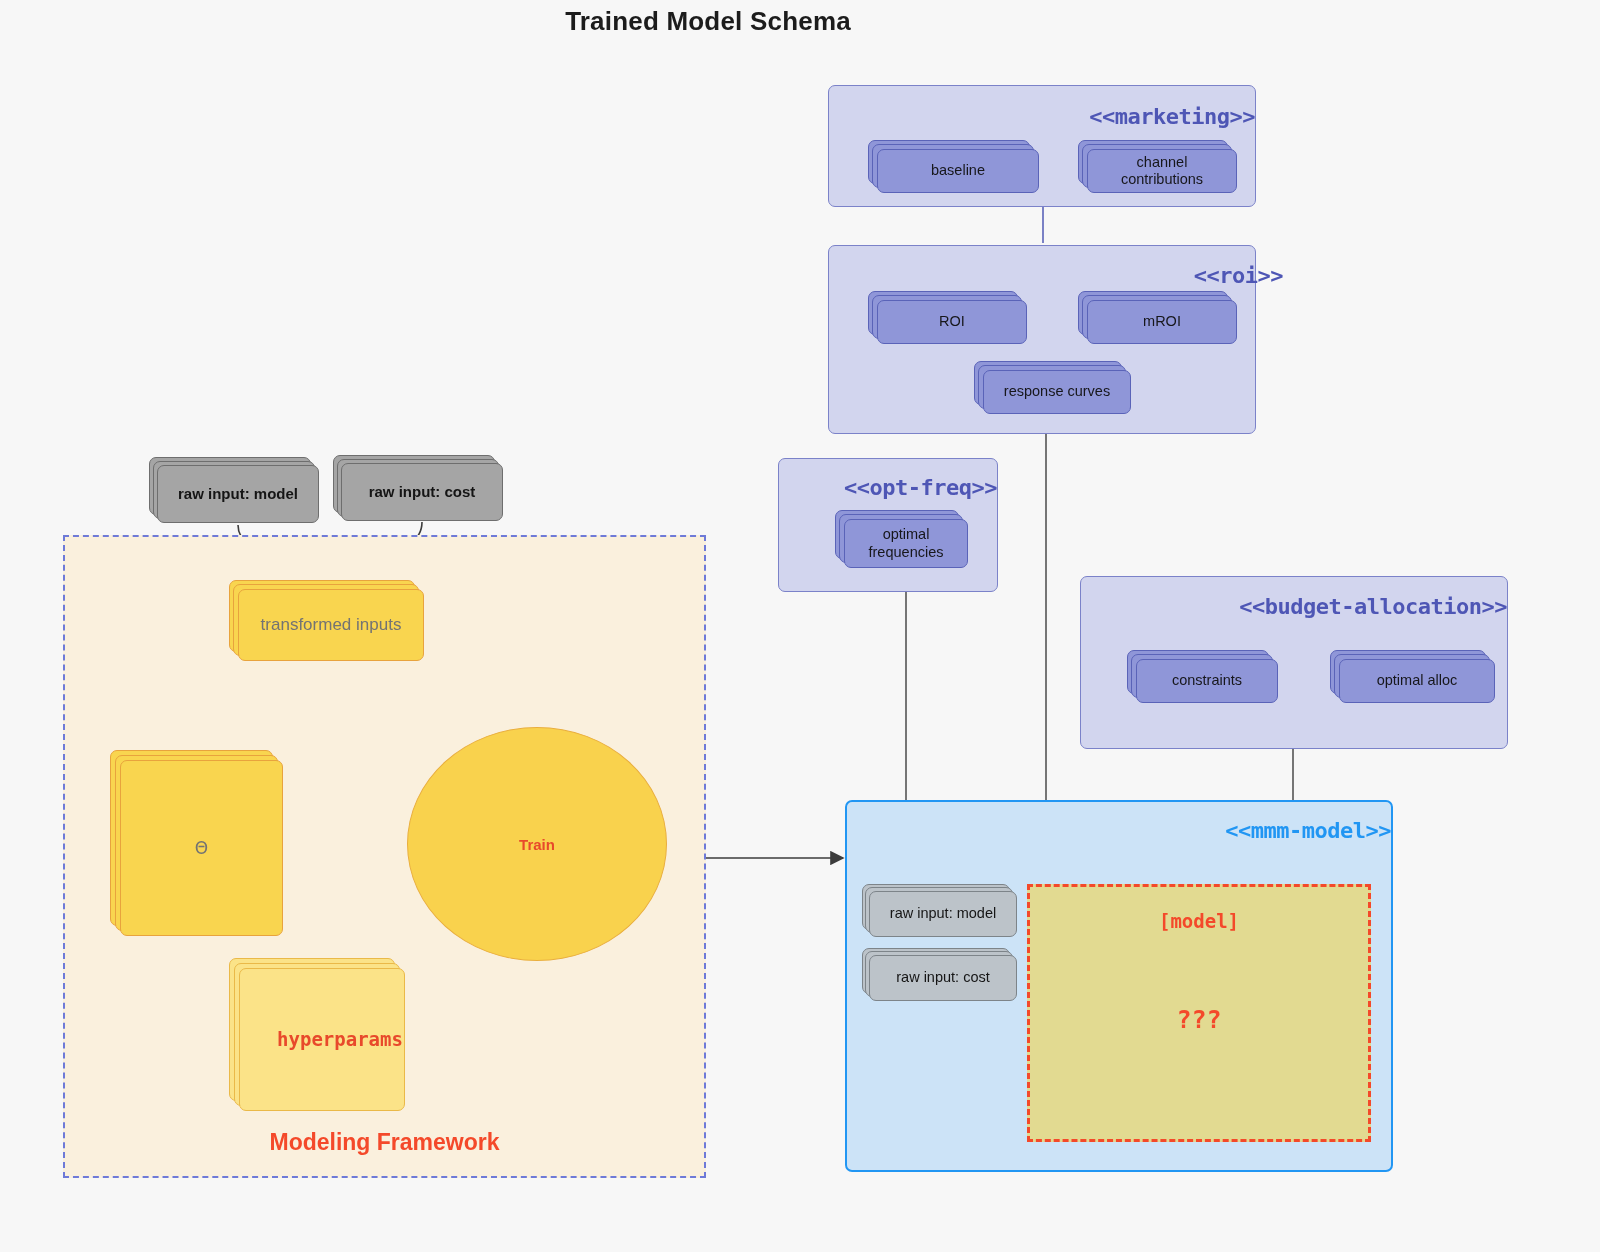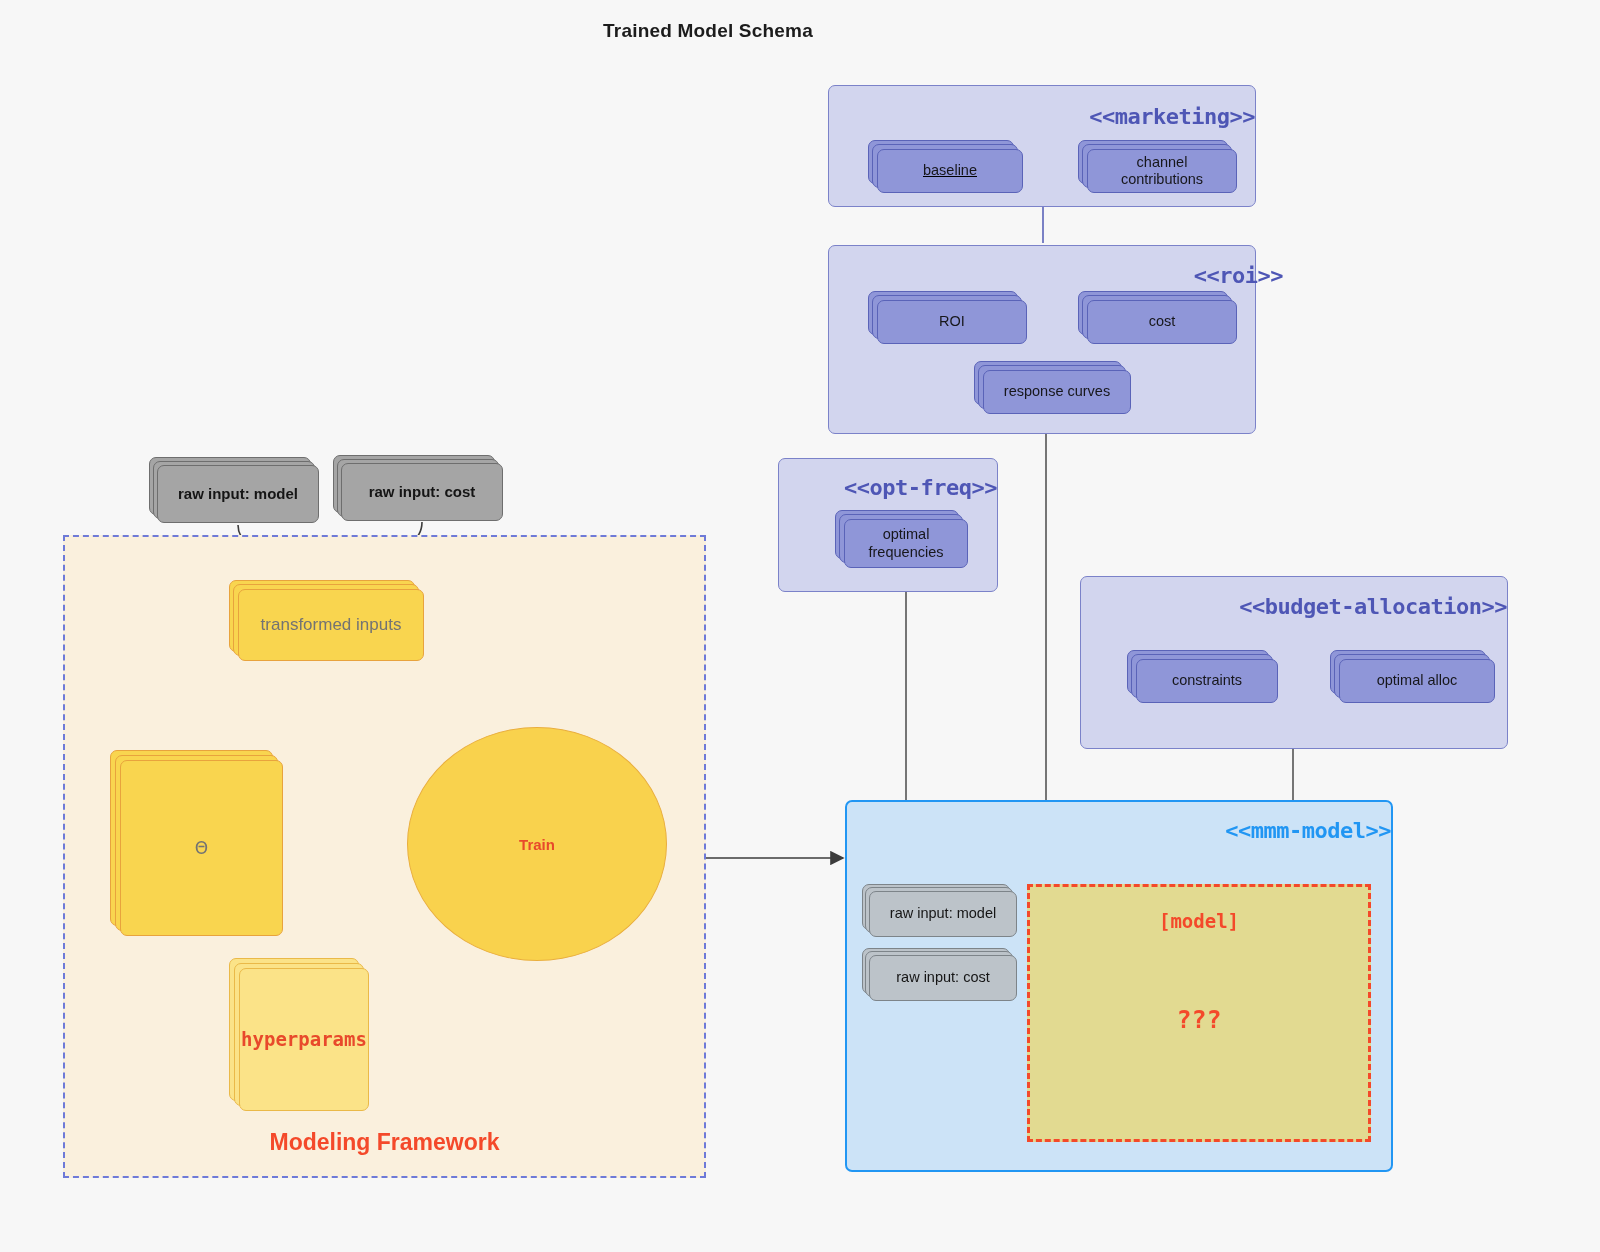--- a/index.html
+++ b/index.html
@@ -6,21 +6,21 @@
   body{
     width:1600px;height:1252px;position:relative;overflow:hidden;
     background:#f7f7f7;
     font-family:"Liberation Sans", sans-serif;
   }
   #canvas{position:absolute;inset:0;}
   svg.edges{position:absolute;left:0;top:0;width:1600px;height:1252px;pointer-events:none;}
 
   .page-title{
     position:absolute;left:0;top:6px;width:1416px;text-align:center;
-    font-size:19px;font-weight:bold;color:#1c1c1c;letter-spacing:.2px;margin-top:14px;
+    font-size:26px;font-weight:bold;color:#1c1c1c;letter-spacing:.2px;
   }
 
   
   .cluster{
     position:absolute;border-radius:7px;box-sizing:border-box;
   }
   .cluster-purple{
     background:#d2d5ee;border:1.6px solid #7b82c9;
   }
   .cluster-blue{
@@ -162,21 +162,21 @@
 
     <path d="M1293,749 L1293,800" fill="none" stroke="#545454" stroke-width="1.6"></path>
 
     <path d="M1018,159 L1072,159" fill="none" stroke="#5a63b8" stroke-width="1.3" marker-end="url(#arrPurple)" marker-start="url(#arrPurpleStart)"></path>
     <path d="M1018,321 L1072,321" fill="none" stroke="#5a63b8" stroke-width="1.3" marker-end="url(#arrPurple)" marker-start="url(#arrPurpleStart)"></path>
     <path d="M1277,680 L1330,680" fill="none" stroke="#5a63b8" stroke-width="1.3" marker-end="url(#arrPurple)" marker-start="url(#arrPurpleStart)"></path>
   </svg>
 
   <div class="cluster cluster-purple" style="left:828px;top:85px;width:428px;height:122px;">
     <div class="cluster-title" style="top:18px;">&lt;&lt;marketing&gt;&gt;</div>
-    <div class="node n-purple" style="left:48px;top:63px;width:146px;height:44px;text-decoration:underline;">
+    <div class="node n-purple" style="left:48px;top:63px;width:162px;height:44px;">
       <div class="shadow2"></div>
       <div class="shadow1"></div>
       <div class="face"></div>
       <div class="label">baseline</div>
     </div>
     <div class="node n-purple" style="left:258px;top:63px;width:150px;height:44px;">
       <div class="shadow2"></div>
       <div class="shadow1"></div>
       <div class="face"></div>
       <div class="label">channel contributions</div>
@@ -188,21 +188,21 @@
     <div class="node n-purple" style="left:48px;top:54px;width:150px;height:44px;">
       <div class="shadow2"></div>
       <div class="shadow1"></div>
       <div class="face"></div>
       <div class="label">ROI</div>
     </div>
     <div class="node n-purple" style="left:258px;top:54px;width:150px;height:44px;">
       <div class="shadow2"></div>
       <div class="shadow1"></div>
       <div class="face"></div>
-      <div class="label">cost</div>
+      <div class="label">mROI</div>
     </div>
     <div class="node n-purple" style="left:154px;top:124px;width:148px;height:44px;">
       <div class="shadow2"></div>
       <div class="shadow1"></div>
       <div class="face"></div>
       <div class="label">response curves</div>
     </div>
   </div>
 
   <div class="cluster cluster-purple" style="left:778px;top:458px;width:220px;height:134px;">
@@ -279,21 +279,21 @@
     <div class="label">transformed inputs</div>
   </div>
 
   <div class="node n-yellow" style="left:120px;top:760px;width:163px;height:176px;">
     <div class="shadow2" style="transform:translate(-10px,-10px);"></div>
     <div class="shadow1" style="transform:translate(-5px,-5px);"></div>
     <div class="face"></div>
     <div class="label theta-glyph">Θ</div>
   </div>
 
-  <div class="node n-yellow-lt" style="left:239px;top:968px;width:130px;height:143px;">
+  <div class="node n-yellow-lt" style="left:239px;top:968px;width:130px;height:143px;padding-left:36px;">
     <div class="shadow2" style="transform:translate(-10px,-10px);"></div>
     <div class="shadow1" style="transform:translate(-5px,-5px);"></div>
     <div class="face"></div>
     <div class="label">hyperparams</div>
   </div>
 
   <div class="ellipse" style="left:407px;top:727px;width:258px;height:232px;">
     <span>Train</span>
   </div>
 

